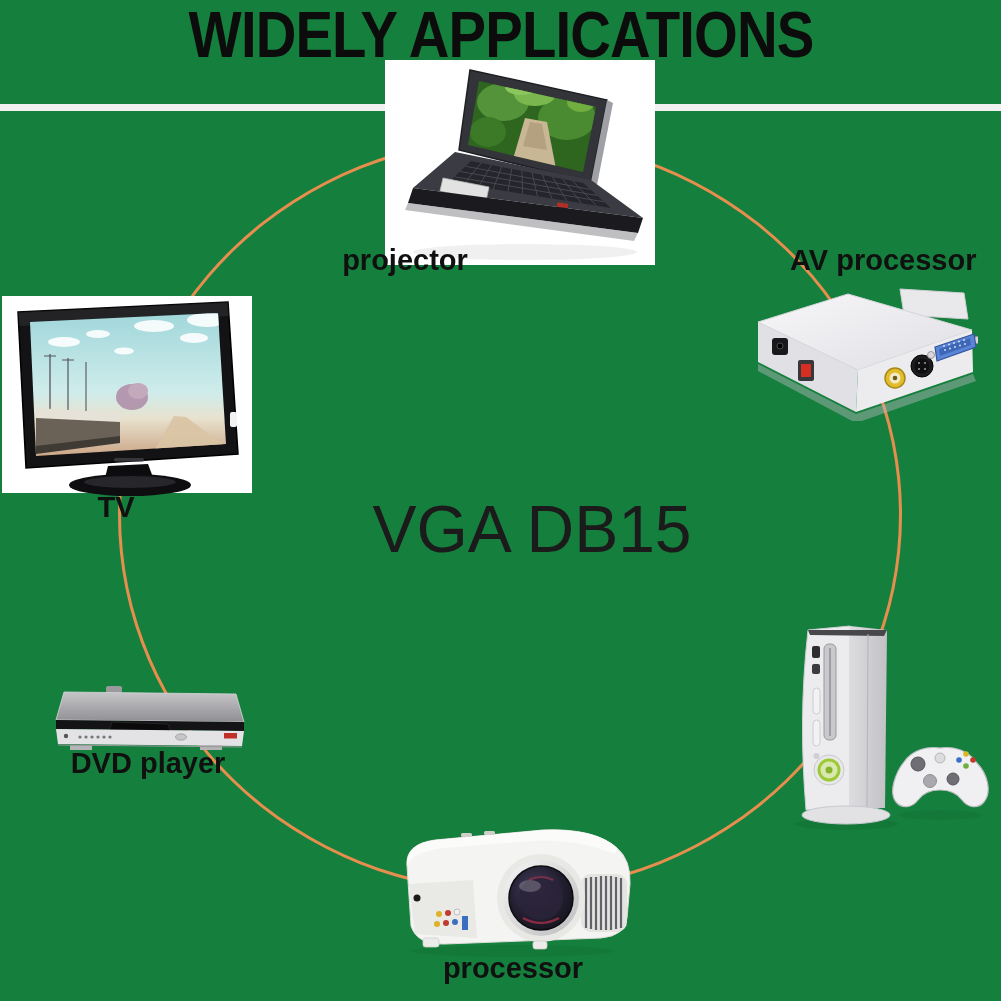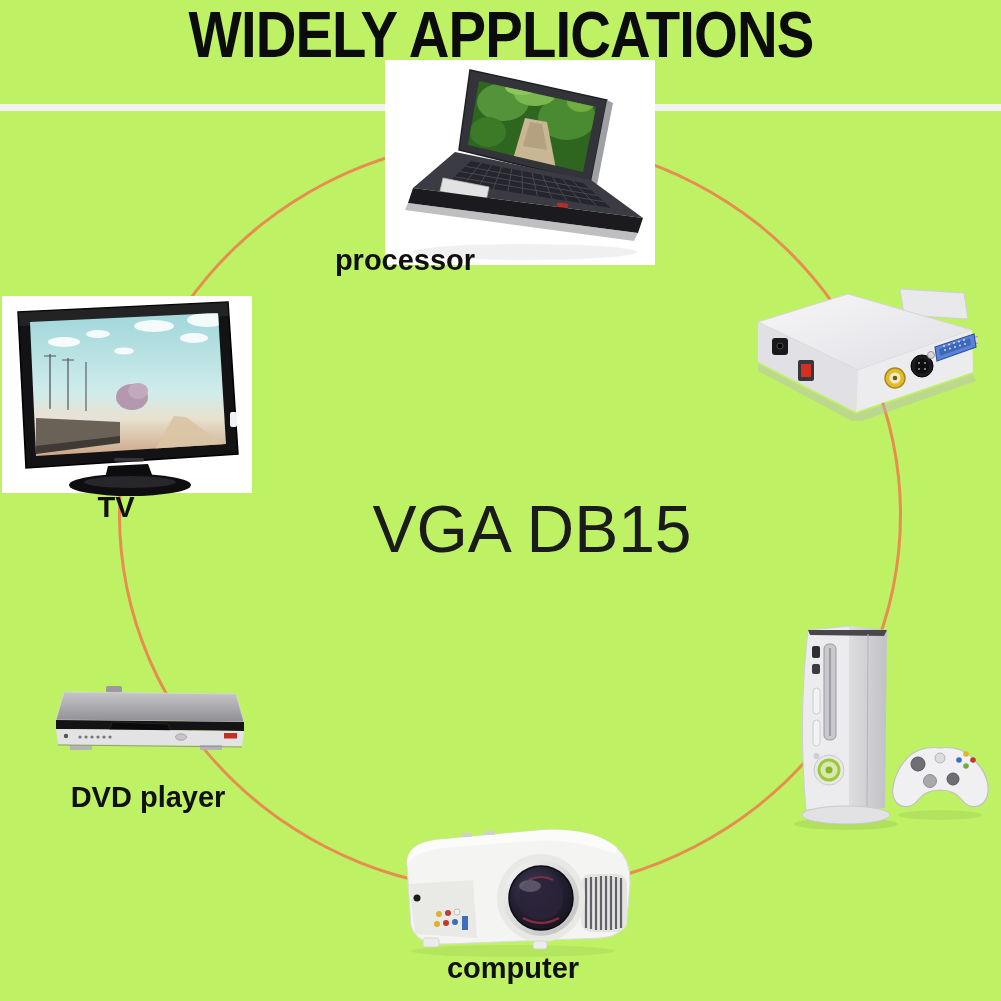--- a/index.html
+++ b/index.html
@@ -1,16 +1,16 @@
 <!DOCTYPE html>
 <html><head>
 <meta charset="utf-8">
 <style>
   html,body{margin:0;padding:0;background:#fff;}
-  #canvas{position:relative;width:1001px;height:1001px;background:#bef264;overflow:hidden;
+  #canvas{position:relative;width:1001px;height:1001px;background:#15803d;overflow:hidden;
           font-family:"Liberation Sans",sans-serif;}
   .band{position:absolute;left:0;top:104px;width:1001px;height:7px;background:#f1f1f1;}
   .circle{position:absolute;left:118px;top:137px;width:784px;height:756px;
           border:3px solid #E78E4F;border-radius:50%;box-sizing:border-box;}
   .device{position:absolute;}
   .device svg{display:block;width:100%;height:100%;}
   .label{position:absolute;color:#101010;font-weight:bold;font-size:29px;line-height:34px;
          text-align:center;white-space:nowrap;z-index:6;}
   .title{position:absolute;left:0;top:-2px;width:1001px;text-align:center;color:#0c0c0c;
          font-weight:bold;font-size:64px;line-height:74px;z-index:6;}
@@ -66,21 +66,21 @@
                M126.7,109 L122.9,131.5 M136.9,111 L137.6,133.8 M147.1,113 L152.4,136.2
                M157.3,115 L167.1,138.5 M167.5,117 L181.8,140.9 M177.6,119 L196.5,143.3
                M187.8,121 L211.3,145.6" stroke="#4a4b54" stroke-width="1" opacity="0.9" fill="none"></path>
       <polygon points="58,118 104,127 101,141 55,131" fill="#e2e2e2" stroke="#b9b9b9" stroke-width="0.8"></polygon>
       <rect x="172" y="143" width="11" height="6" fill="#b03028" transform="rotate(9 177 146)"></rect>
 
       <polygon points="28,128 258,158 253,173 23,143" fill="#1b1b1f"></polygon>
       <polygon points="23,143 253,173 249,181 20,150" fill="#8a8a8e" opacity="0.55"></polygon>
     </svg>
   </div>
-  <div class="label" style="left:320px;top:243px;width:170px;">processor</div>
+  <div class="label" style="left:320px;top:243px;width:170px;">projector</div>
 
   <div class="device z2" style="left:748px;top:286px;width:230px;height:135px;">
     <svg viewBox="0 0 230 135" xmlns="http://www.w3.org/2000/svg">
       <defs>
         <linearGradient id="avtop" x1="0" y1="0" x2="1" y2="1">
           <stop offset="0" stop-color="#f7f7f9"></stop>
             <stop offset="1" stop-color="#dfdfe4"></stop>
         </linearGradient>
       </defs>
       <polygon points="10,78 108,128 225,88 228,95 108,137 10,85" fill="#b9b9be" opacity="0.45"></polygon>
@@ -117,20 +117,21 @@
         <circle cx="211" cy="55.5" r="0.9"></circle>
           <circle cx="216" cy="54" r="0.9"></circle>
         <circle cx="197" cy="64" r="0.9"></circle>
           <circle cx="202" cy="62.5" r="0.9"></circle>
           <circle cx="207" cy="61" r="0.9"></circle>
         <circle cx="212" cy="59.5" r="0.9"></circle>
           <circle cx="217" cy="58" r="0.9"></circle>
       </g>
     </svg>
   </div>
+  <div class="label" style="left:790px;top:243px;width:185px;">AV processor</div>
 
   <div class="device z2" style="left:2px;top:296px;width:250px;height:210px;">
     <svg viewBox="0 0 250 210" xmlns="http://www.w3.org/2000/svg">
       <defs>
         <linearGradient id="sky" x1="0" y1="0" x2="0" y2="1">
           <stop offset="0" stop-color="#9fd6da"></stop>
             <stop offset="0.55" stop-color="#cfeceb"></stop>
           <stop offset="0.72" stop-color="#e8e2cf"></stop>
             <stop offset="1" stop-color="#c9a080"></stop>
         </linearGradient>
@@ -199,21 +200,21 @@
           <circle cx="60" cy="54" r="1.6"></circle>
       </g>
       <circle cx="16" cy="53" r="2.2" fill="#555"></circle>
       <ellipse cx="131" cy="54" rx="5.5" ry="3.2" fill="#c6c6c9" stroke="#9a9a9e" stroke-width="0.8"></ellipse>
       <rect x="174" y="50" width="13" height="5.5" fill="#c03028"></rect>
       <rect x="20" y="62" width="22" height="5" fill="#b5b5b8"></rect>
       <rect x="150" y="62" width="22" height="5" fill="#b5b5b8"></rect>
       <line x1="8" y1="62" x2="192" y2="64" stroke="#97979b" stroke-width="1"></line>
     </svg>
   </div>
-  <div class="label" style="left:58px;top:746px;width:180px;margin-top:34px;">DVD player</div>
+  <div class="label" style="left:58px;top:746px;width:180px;">DVD player</div>
 
   <div class="device z2" style="left:383px;top:818px;width:258px;height:140px;">
     <svg viewBox="0 0 258 140" xmlns="http://www.w3.org/2000/svg">
       <defs>
         <radialGradient id="lens" cx="0.42" cy="0.38" r="0.75">
           <stop offset="0" stop-color="#46405e"></stop>
             <stop offset="0.6" stop-color="#211d2e"></stop>
           <stop offset="1" stop-color="#121218"></stop>
         </radialGradient>
         <linearGradient id="ring" x1="0" y1="0" x2="1" y2="1">
@@ -257,21 +258,21 @@
         <circle cx="54" cy="106" r="3" fill="#dcb32a"></circle>
           <circle cx="63" cy="105" r="3" fill="#c23a2c"></circle>
         <circle cx="72" cy="104" r="3" fill="#3a6fc0"></circle>
         <rect x="79" y="98" width="6" height="14" fill="#3a6fc0"></rect>
       </g>
 
       <rect x="40" y="120" width="16" height="9" rx="2.5" fill="#ececea" stroke="#cfcfc9" stroke-width="0.8"></rect>
       <rect x="150" y="123" width="14" height="8" rx="2.5" fill="#ececea" stroke="#cfcfc9" stroke-width="0.8"></rect>
     </svg>
   </div>
-  <div class="label" style="left:433px;top:951px;width:160px;">computer</div>
+  <div class="label" style="left:433px;top:951px;width:160px;">processor</div>
 
   <div class="device z2" style="left:772px;top:612px;width:230px;height:235px;">
     <svg viewBox="0 0 230 235" xmlns="http://www.w3.org/2000/svg">
       <defs>
         <linearGradient id="xside" x1="0" y1="0" x2="1" y2="0">
           <stop offset="0" stop-color="#dddde0"></stop>
             <stop offset="1" stop-color="#c1c1c6"></stop>
         </linearGradient>
       </defs>
       <ellipse cx="74" cy="212" rx="52" ry="6" fill="#000" opacity="0.07"></ellipse>

